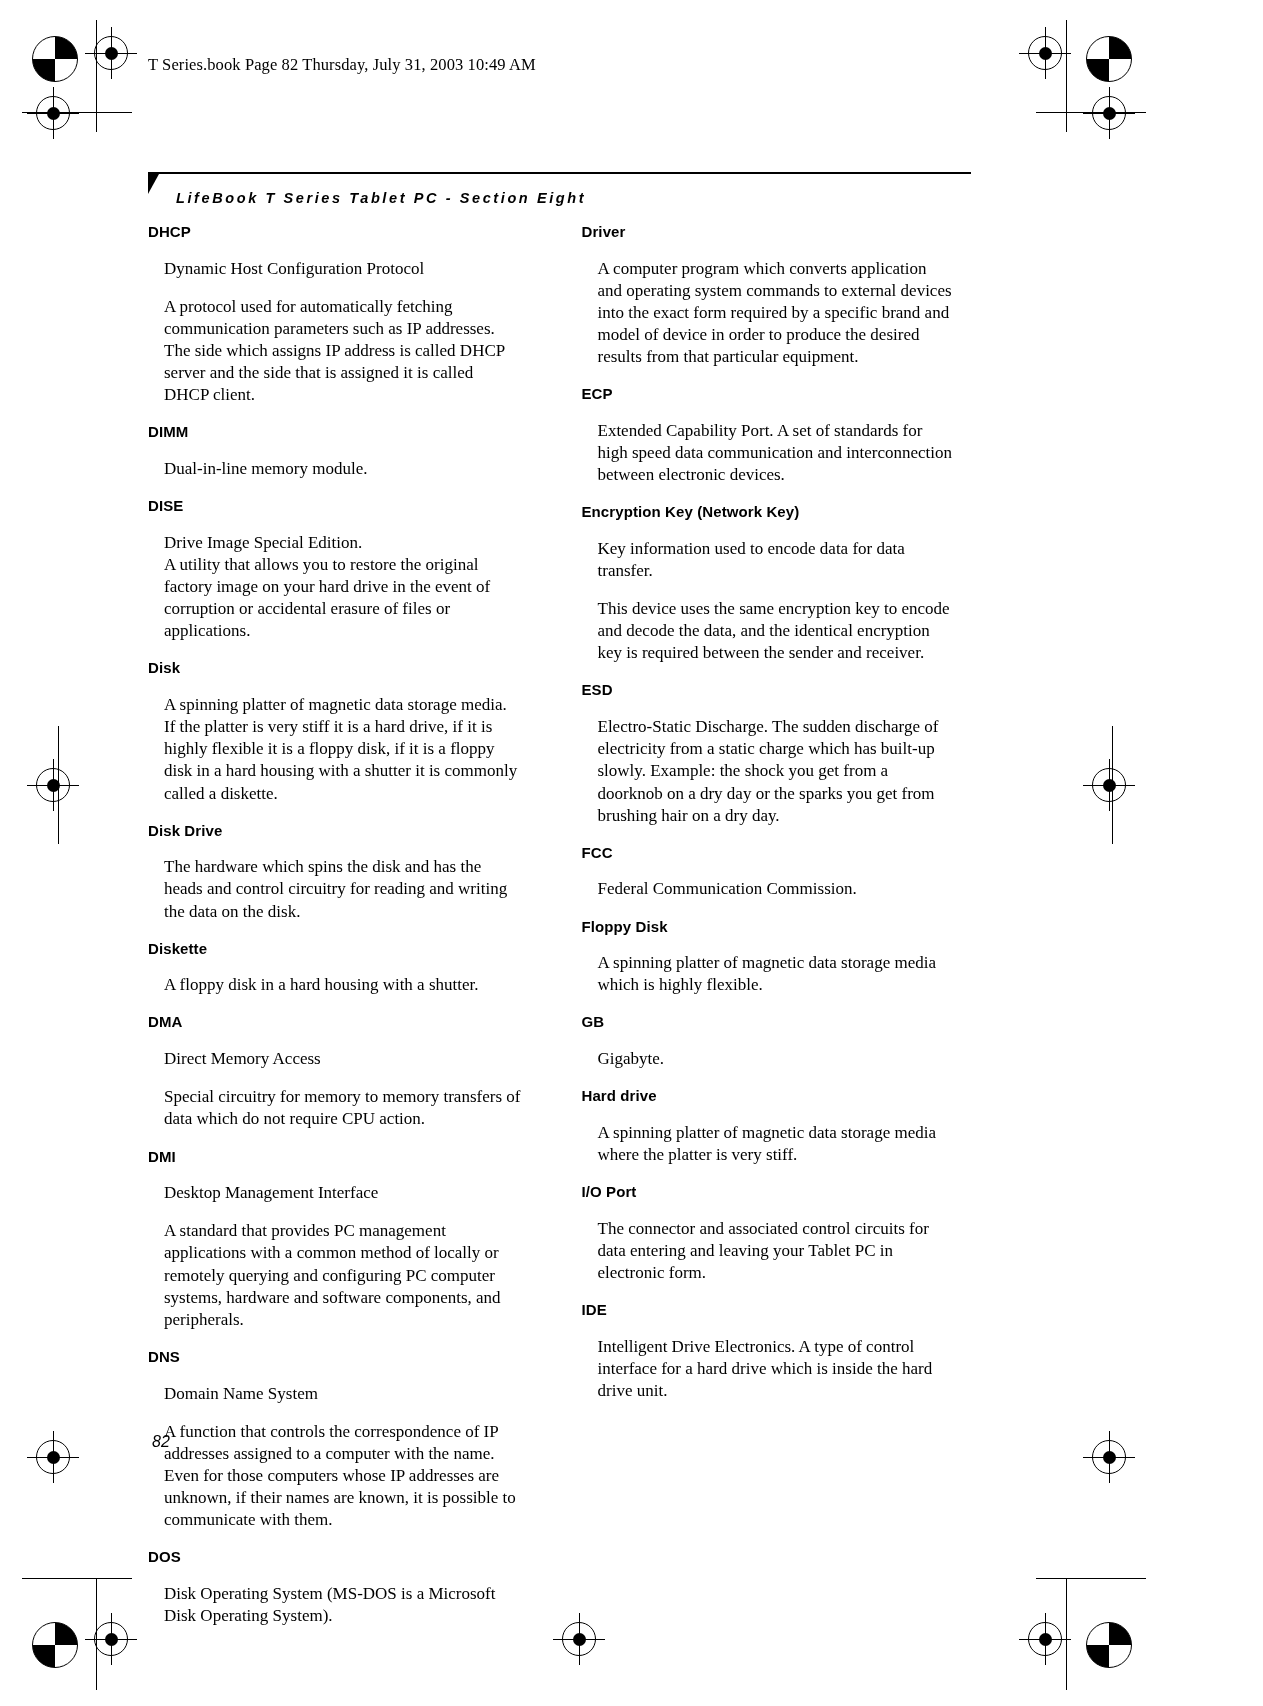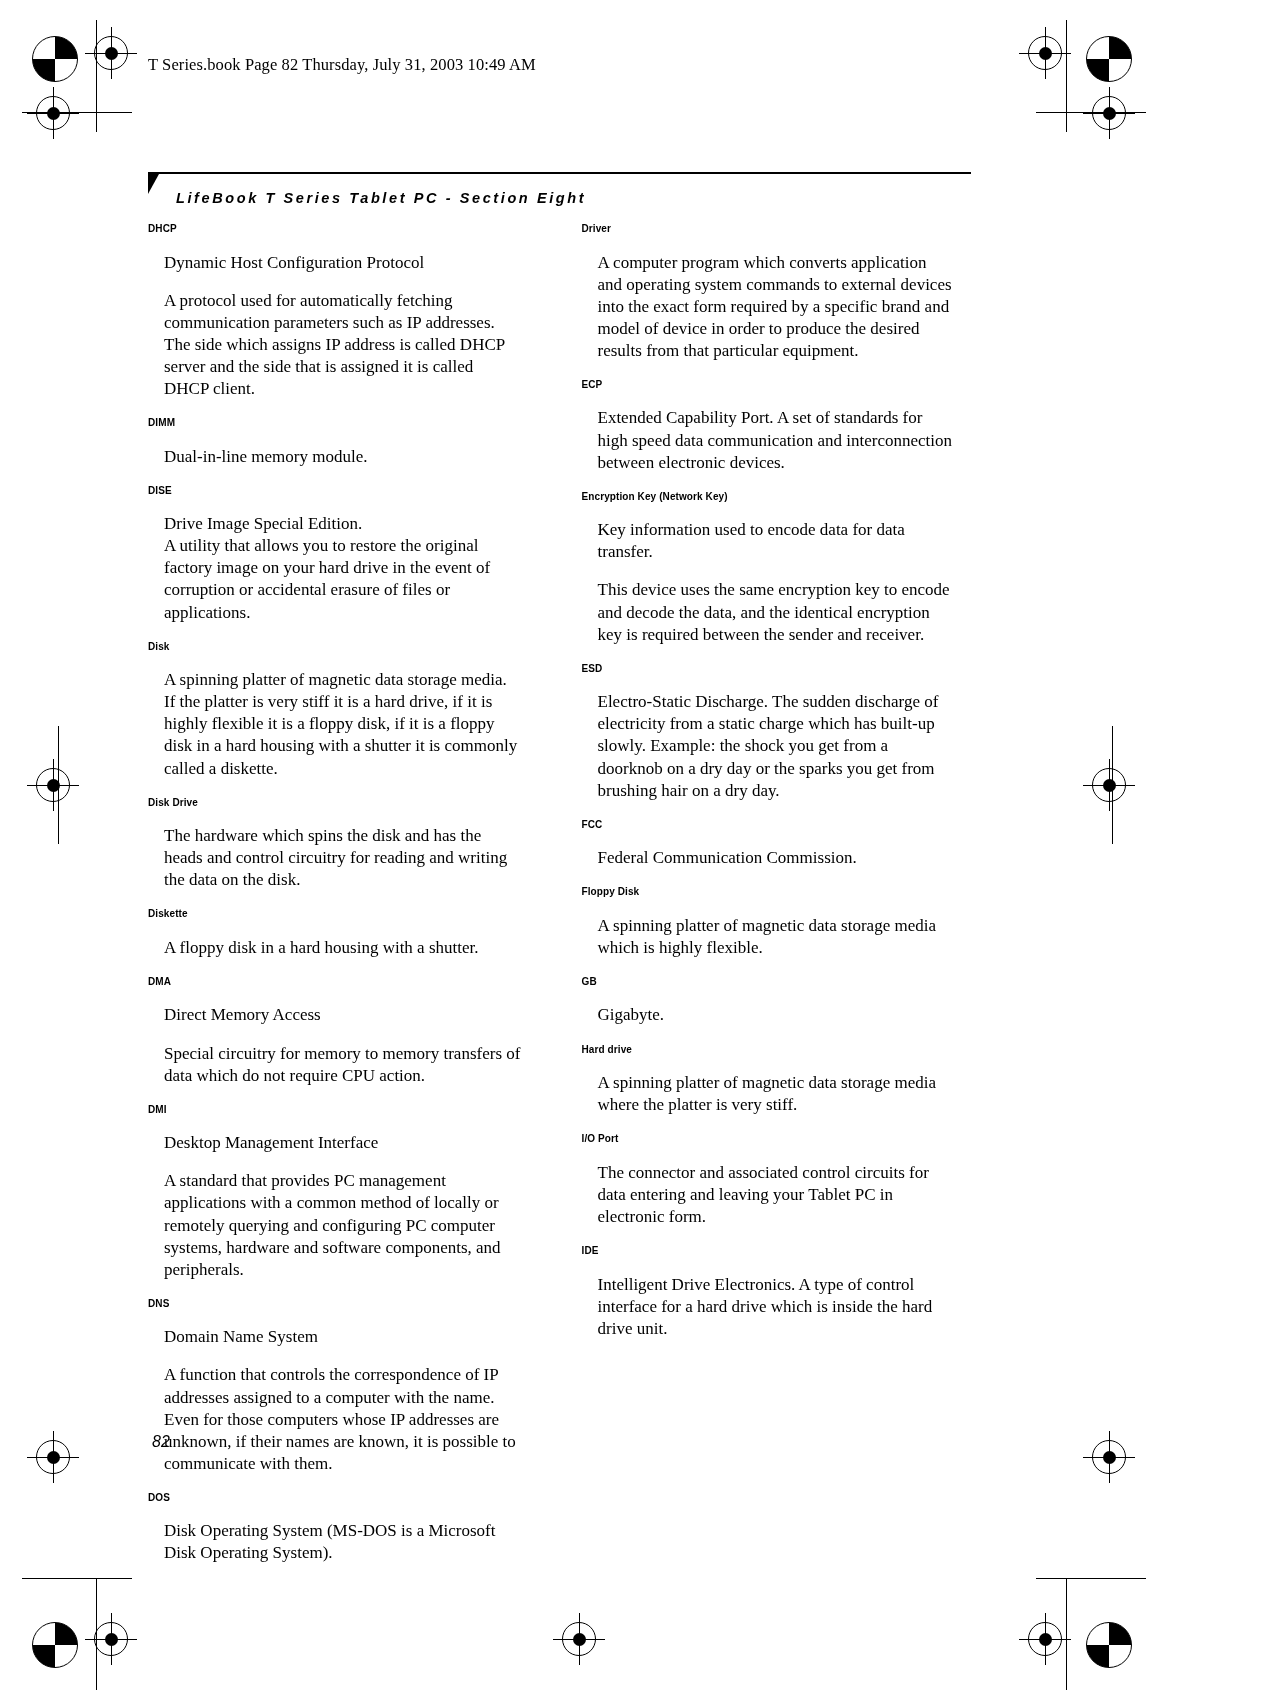--- a/index.html
+++ b/index.html
@@ -138,21 +138,21 @@
   }
   .col {
     width: 390px;
   }
 
   .entry { margin: 0 0 0 0; }
 
   h3.term {
     font-family: "Liberation Sans", "DejaVu Sans", sans-serif;
     font-weight: bold;
-    font-size: 10px;
+    font-size: 15px;
     line-height: 1.25;
     margin: 0 0 2px 0;
     letter-spacing: 0.1px;
     color: #000;
   }
   p.def {
     font-family: "Liberation Serif", "DejaVu Serif", serif;
     font-size: 17px;
     line-height: 1.30;
     margin: 16px;

